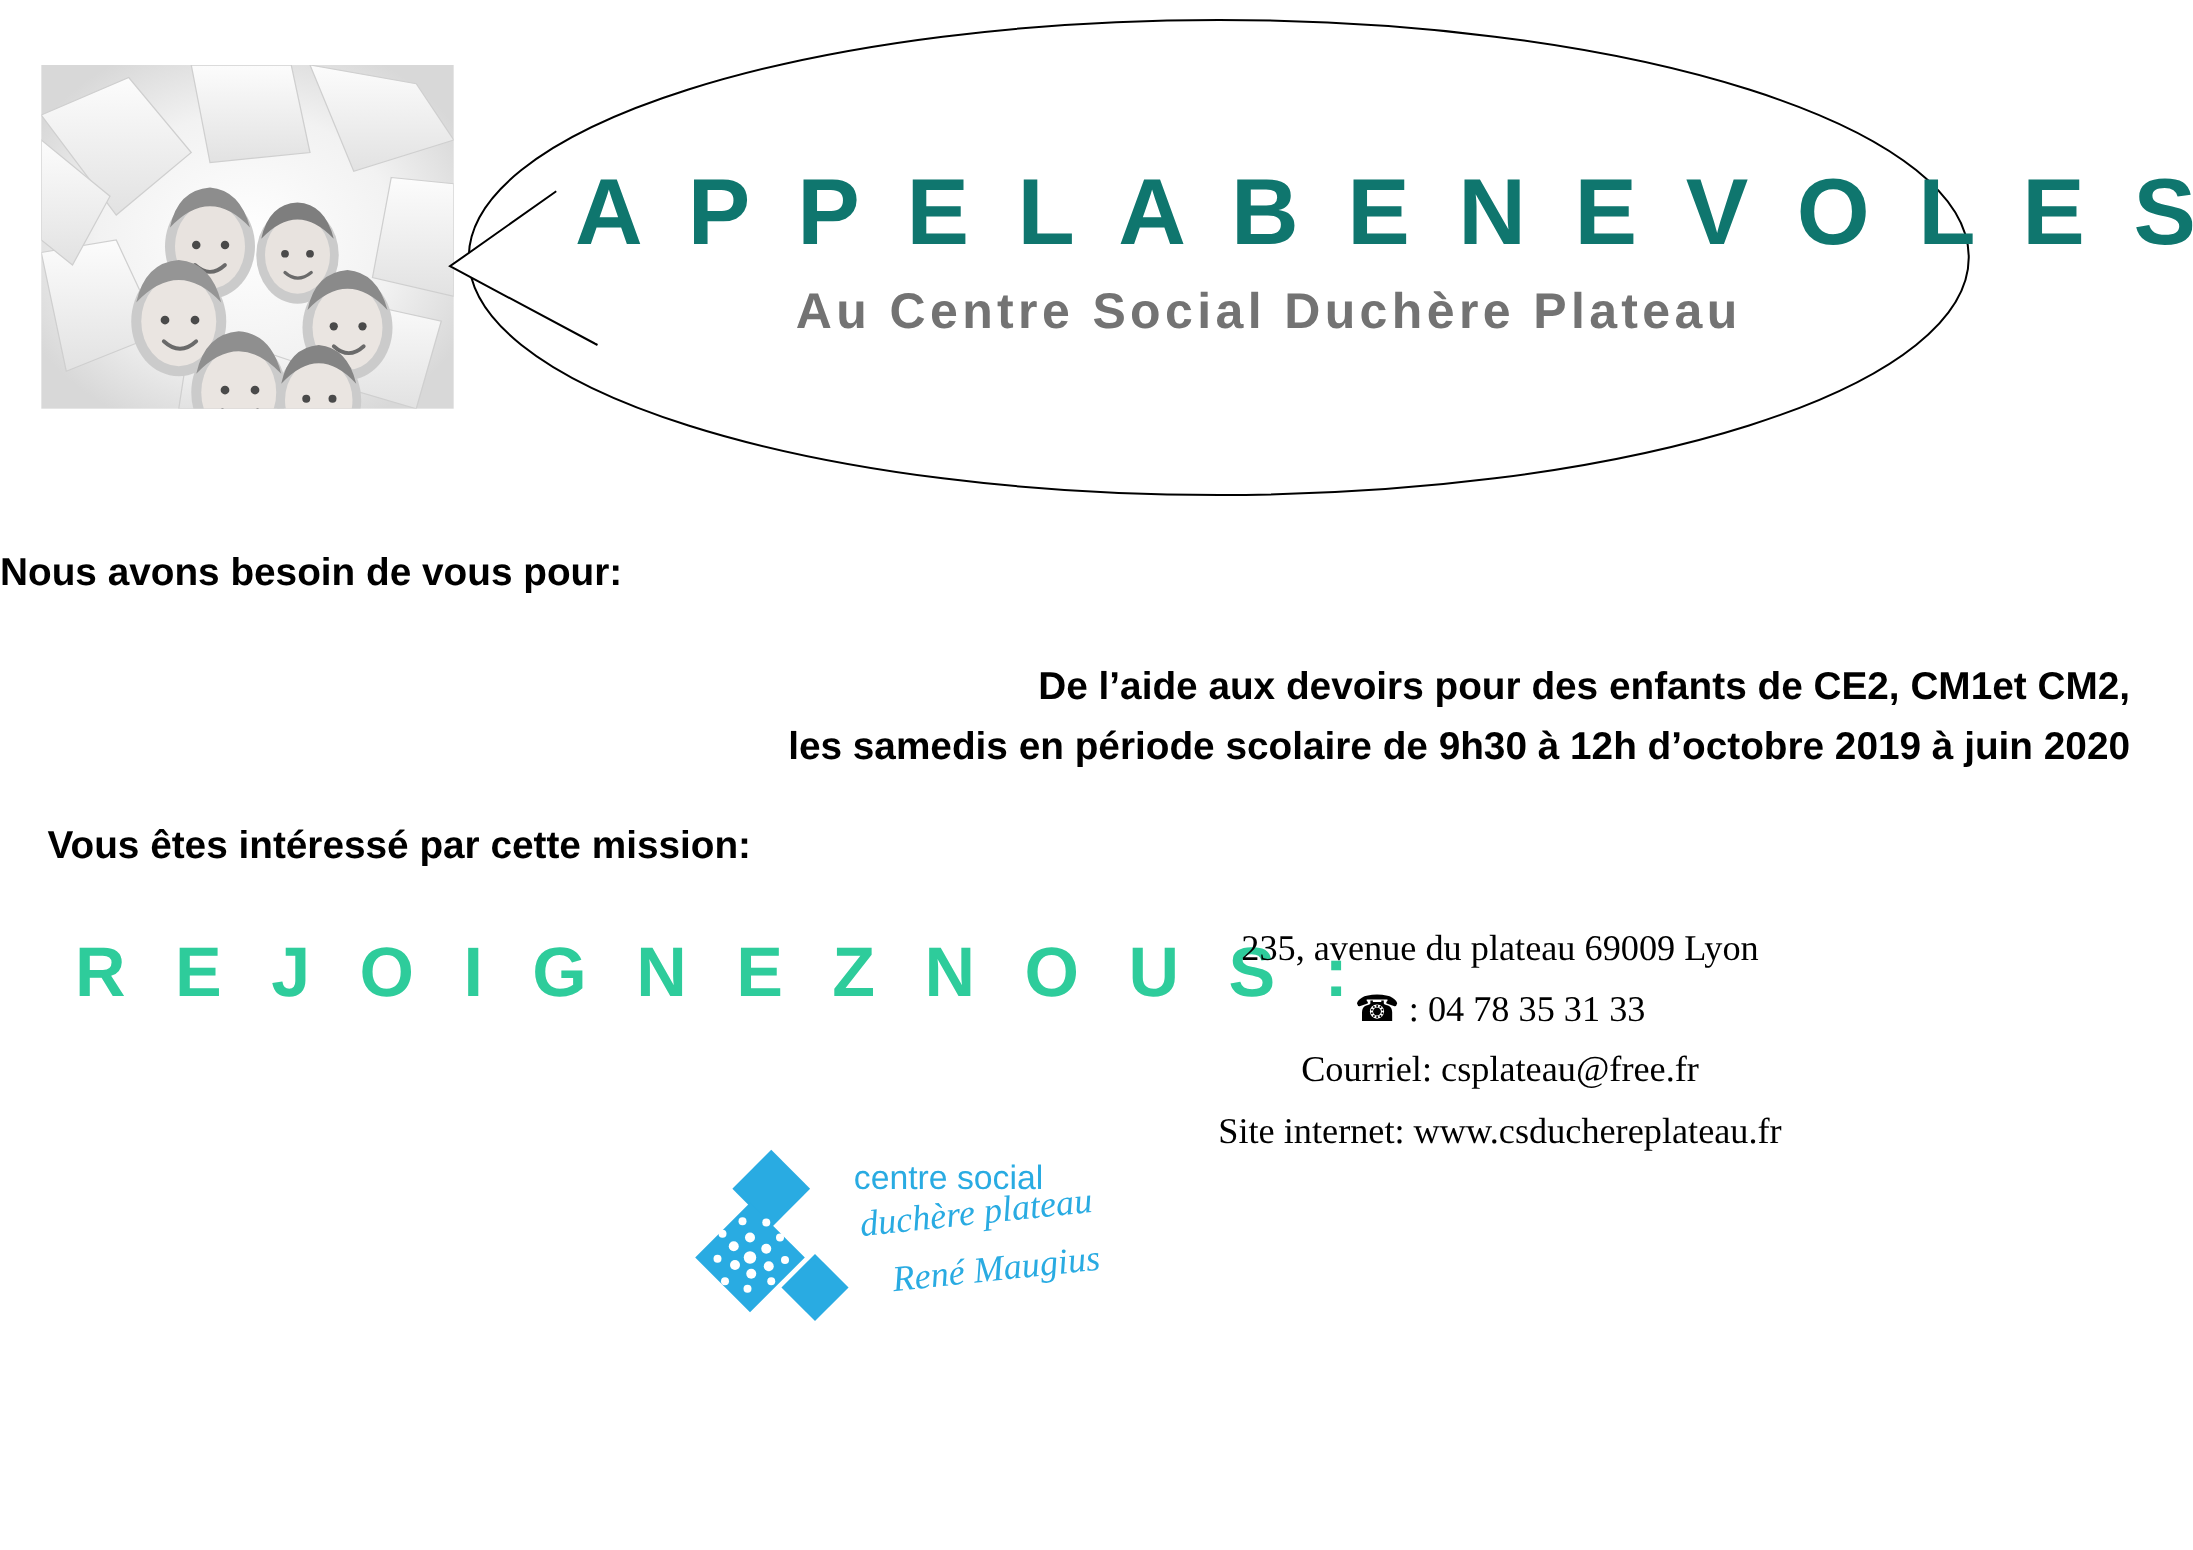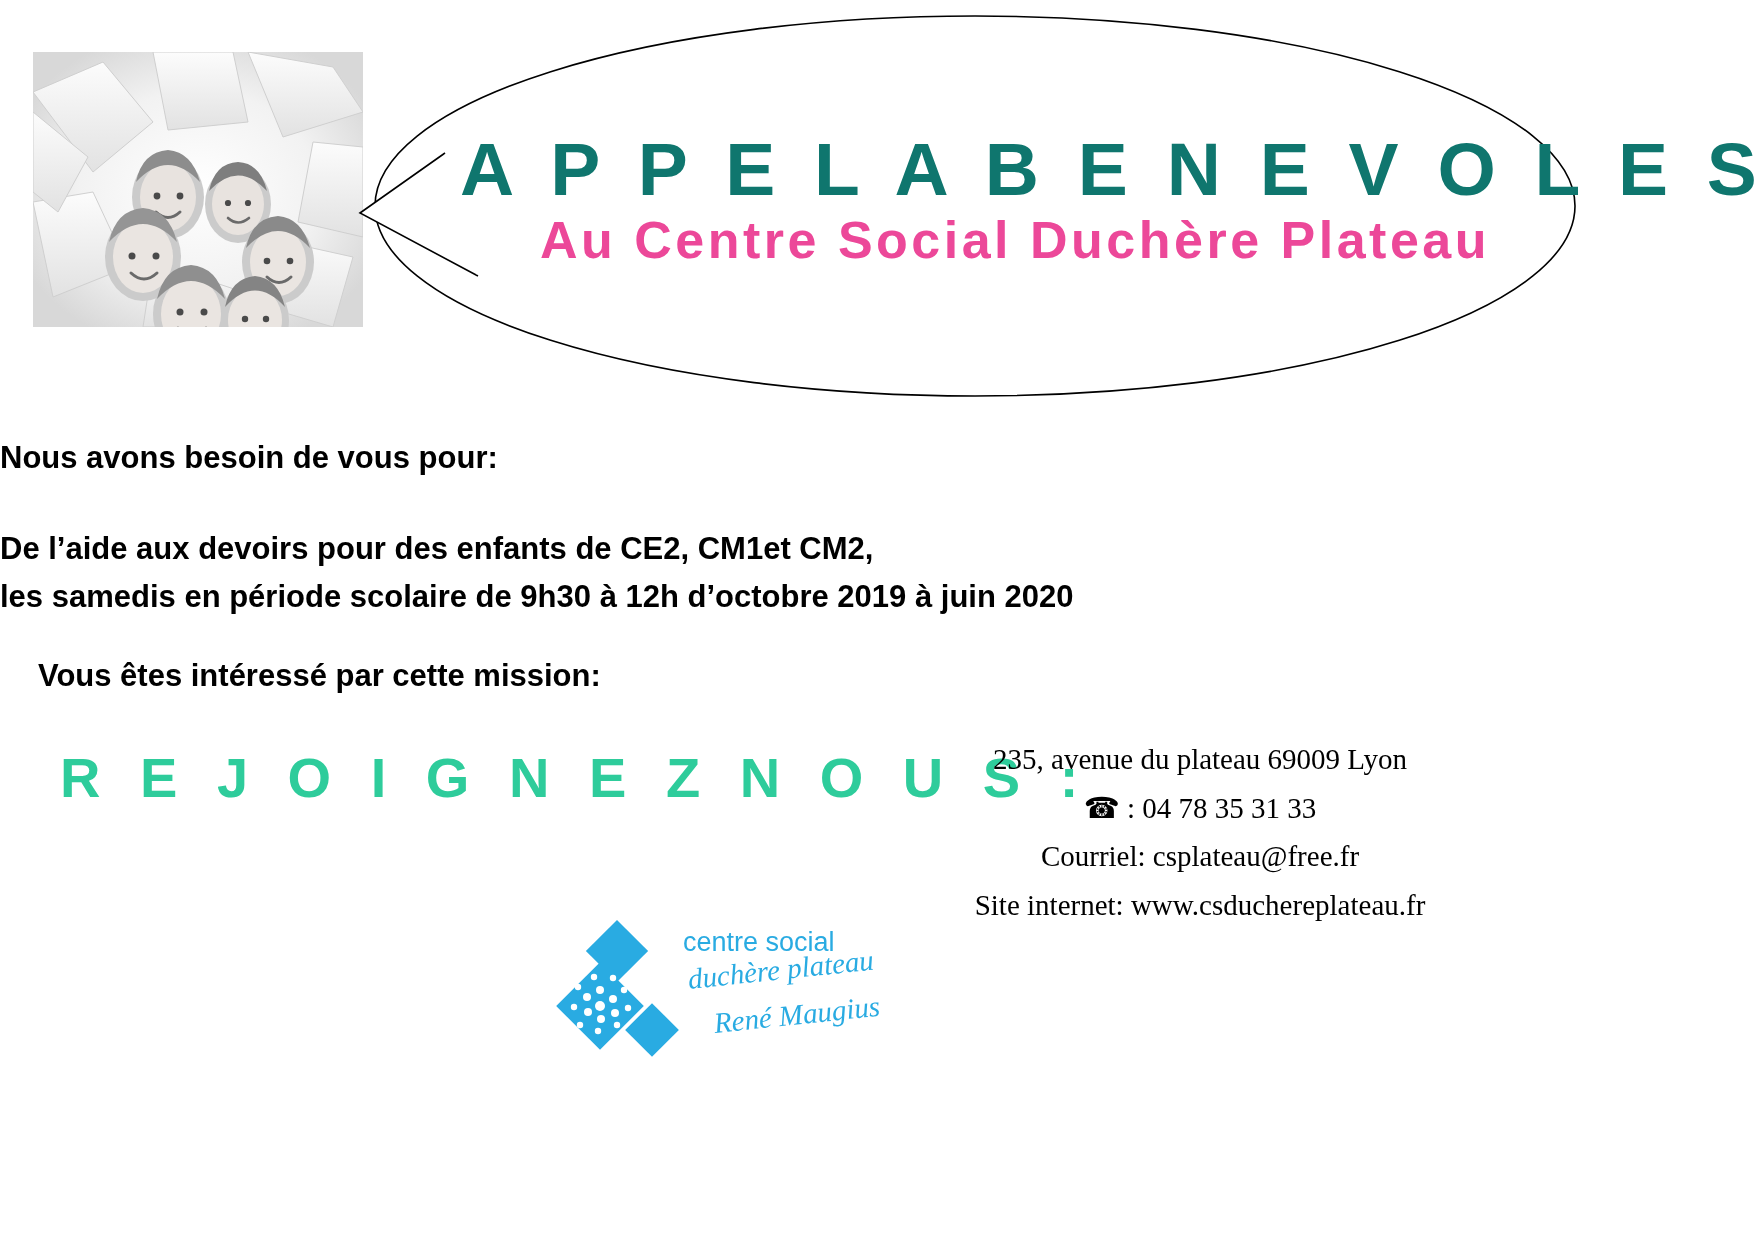--- a/index.html
+++ b/index.html
@@ -49,43 +49,43 @@
   }
   .title-main {
     font-size: 75px;
     font-weight: bold;
     color: #0f766e;
     letter-spacing: 9px;
     line-height: 1.05;
     white-space: nowrap;
   }
   .title-sub {
-    margin-top: 1px;
-    font-size: 52px;
-    font-weight: bold;
-    color: #ec4899;
+    margin-top: 18px;
+    font-size: 40px;
+    font-weight: bold;
+    color: #737373;
     letter-spacing: 3.5px;
     white-space: nowrap;
   }
 
   
   .need-line {
     position: absolute;
     left: 0;
     top: 440px;
     width: 1754px;
     font-size: 31px;
     font-weight: bold;
   }
   .detail-block {
     position: absolute;
     left: 0;
     top: 525px;
     width: 1704px;
-    text-align: left;
+    text-align: right;
     font-size: 31px;
     font-weight: bold;
     line-height: 1.55;
   }
   .interest-line {
     position: absolute;
     left: 38px;
     top: 658px;
     font-size: 31px;
     font-weight: bold;

